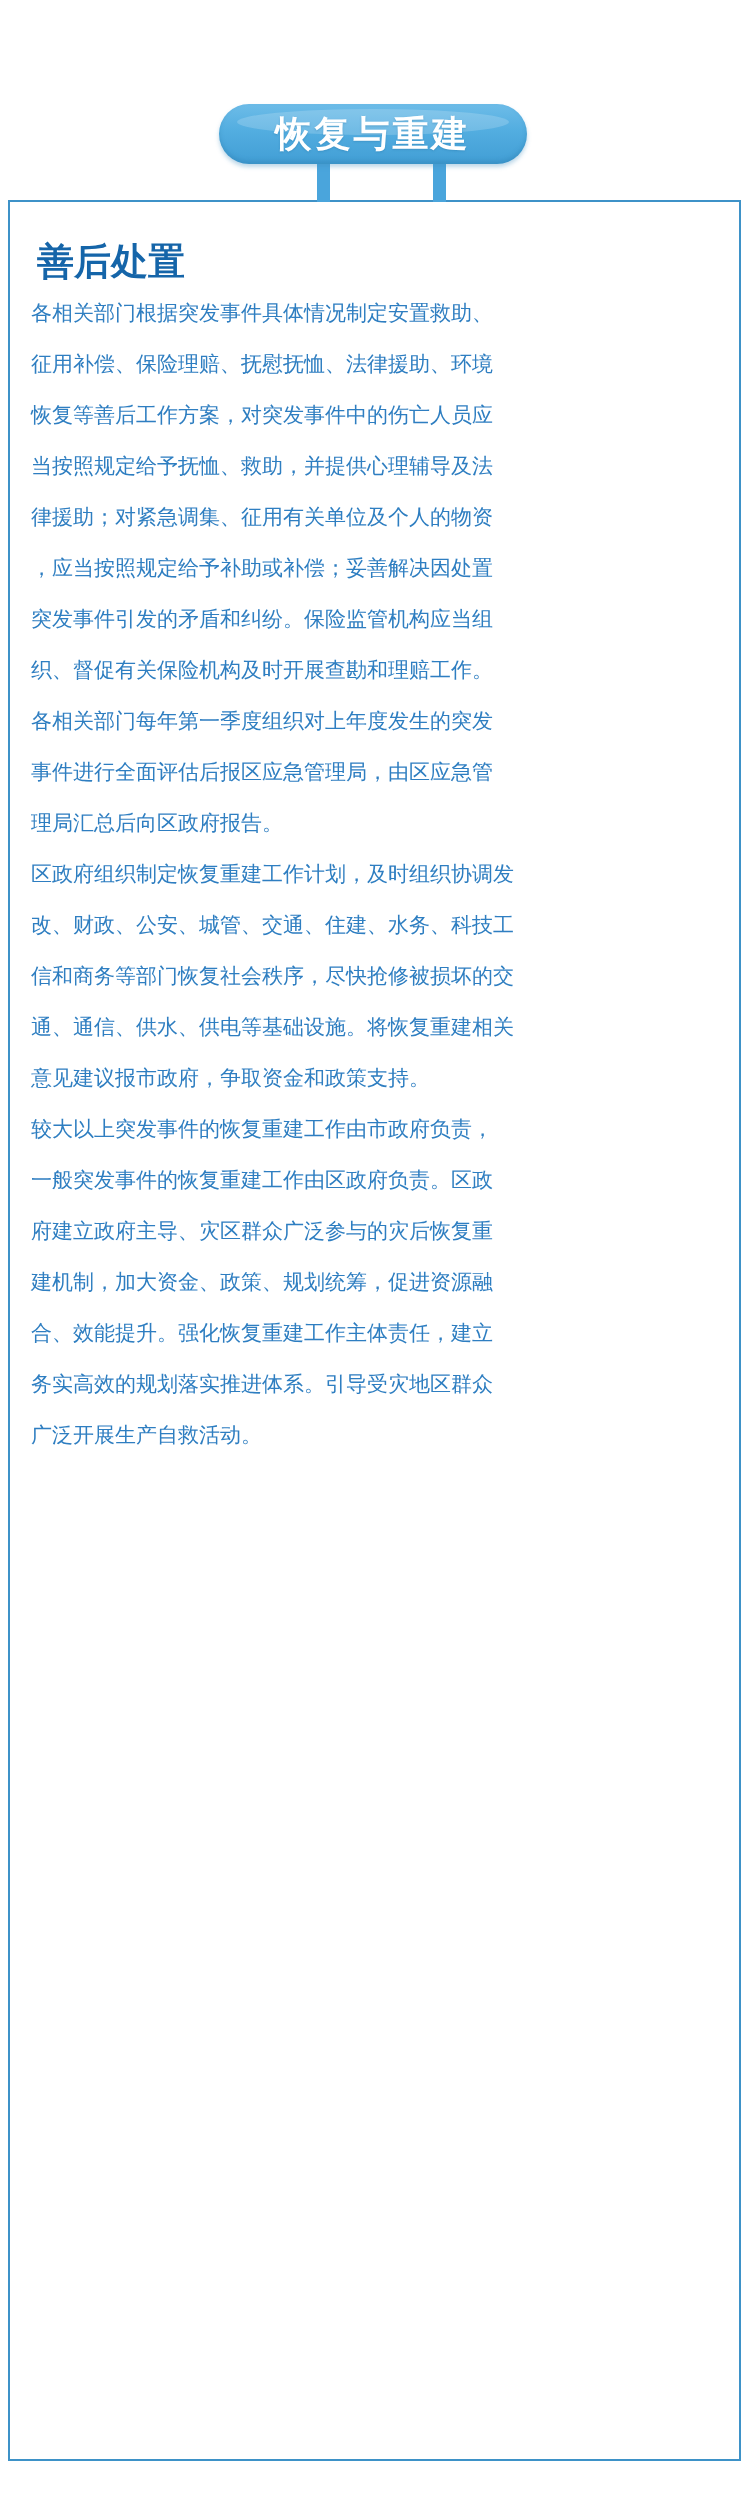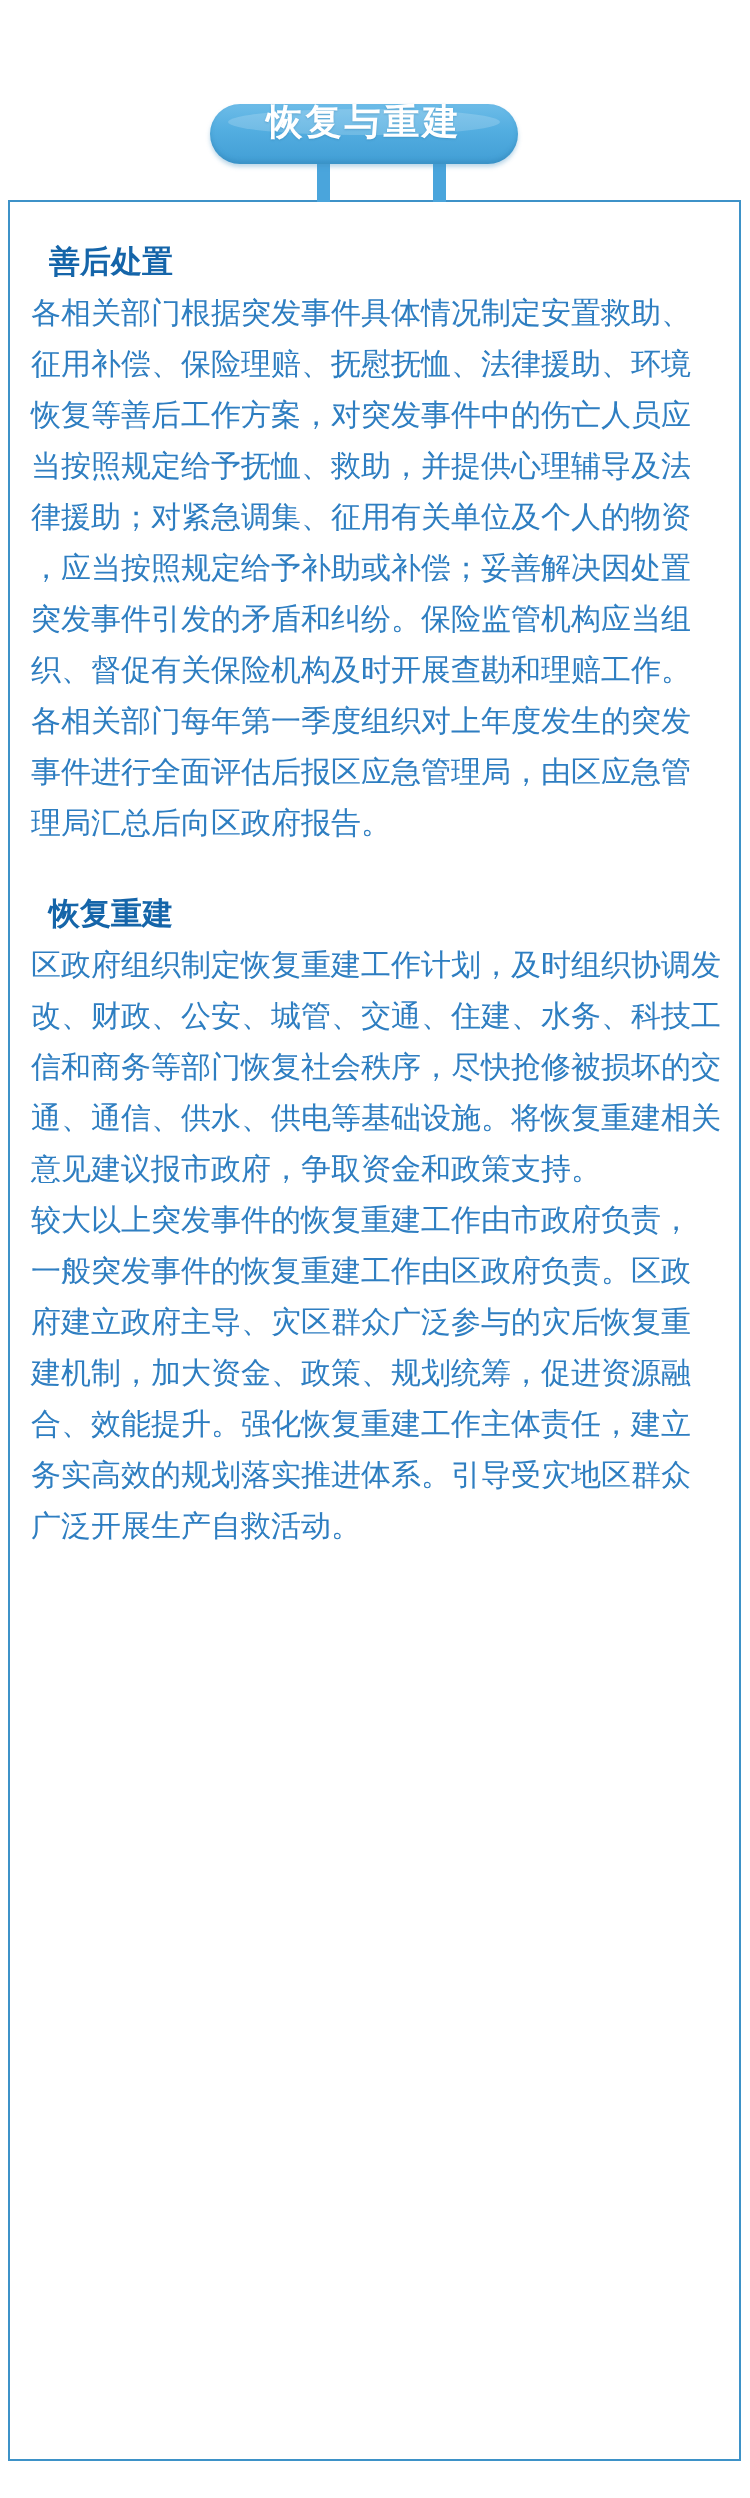--- a/index.html
+++ b/index.html
@@ -12,28 +12,29 @@
     width: 750px;
     height: 2498px;
     background: #ffffff;
     font-family: "Liberation Sans", "DejaVu Sans", sans-serif;
     overflow: hidden;
   }
 
   
   .badge {
     position: absolute;
-    left: 210px;
+    left: 219px;
     top: 104px;
     width: 308px;
     height: 60px;
     border-radius: 30px;
     background: linear-gradient(180deg, #6dbce8 0%, #52ade0 45%, #429ed5 100%);
     box-shadow: 0 3px 4px rgba(62, 140, 190, 0.35), inset 0 -3px 4px rgba(40, 120, 170, 0.35);
     display: flex;
+    align-items: center;
     justify-content: center;
     z-index: 2;
   }
   .badge::before {
     content: "";
     position: absolute;
     left: 18px;
     right: 18px;
     top: 5px;
     height: 26px;
@@ -72,32 +73,32 @@
     height: 2261px;
     box-sizing: border-box;
     border: 2px solid #3e92c8;
     background: #ffffff;
     padding: 34px 6px 24px 21px;
     overflow: hidden;
   }
 
   .sec-heading {
     color: #1565a9;
-    font-size: 31px;
+    font-size: 37px;
     font-weight: bold;
     line-height: 51px;
-    margin: 40px 0 0 18px;
+    margin: 40px 0 0 6px;
     white-space: pre;
   }
   .sec-heading:first-child {
     margin-top: 0;
   }
   .para {
     color: #2e7ec1;
-    font-size: 30px;
+    font-size: 21px;
     font-weight: normal;
     line-height: 51px;
     letter-spacing: 0px;
     margin: 0;
     white-space: pre;
   }
   .para + .para {
   }
 </style>
 </head>
@@ -119,21 +120,20 @@
 征用补偿、保险理赔、抚慰抚恤、法律援助、环境
 恢复等善后工作方案，对突发事件中的伤亡人员应
 当按照规定给予抚恤、救助，并提供心理辅导及法
 律援助；对紧急调集、征用有关单位及个人的物资
 ，应当按照规定给予补助或补偿；妥善解决因处置
 突发事件引发的矛盾和纠纷。保险监管机构应当组
 织、督促有关保险机构及时开展查勘和理赔工作。</div>
       <div class="para">各相关部门每年第一季度组织对上年度发生的突发
 事件进行全面评估后报区应急管理局，由区应急管
 理局汇总后向区政府报告。</div>
-      <div class="sec-heading">恢复重建</div>
       <div class="para">区政府组织制定恢复重建工作计划，及时组织协调发
 改、财政、公安、城管、交通、住建、水务、科技工
 信和商务等部门恢复社会秩序，尽快抢修被损坏的交
 通、通信、供水、供电等基础设施。将恢复重建相关
 意见建议报市政府，争取资金和政策支持。</div>
       <div class="para">较大以上突发事件的恢复重建工作由市政府负责，
 一般突发事件的恢复重建工作由区政府负责。区政
 府建立政府主导、灾区群众广泛参与的灾后恢复重
 建机制，加大资金、政策、规划统筹，促进资源融
 合、效能提升。强化恢复重建工作主体责任，建立

